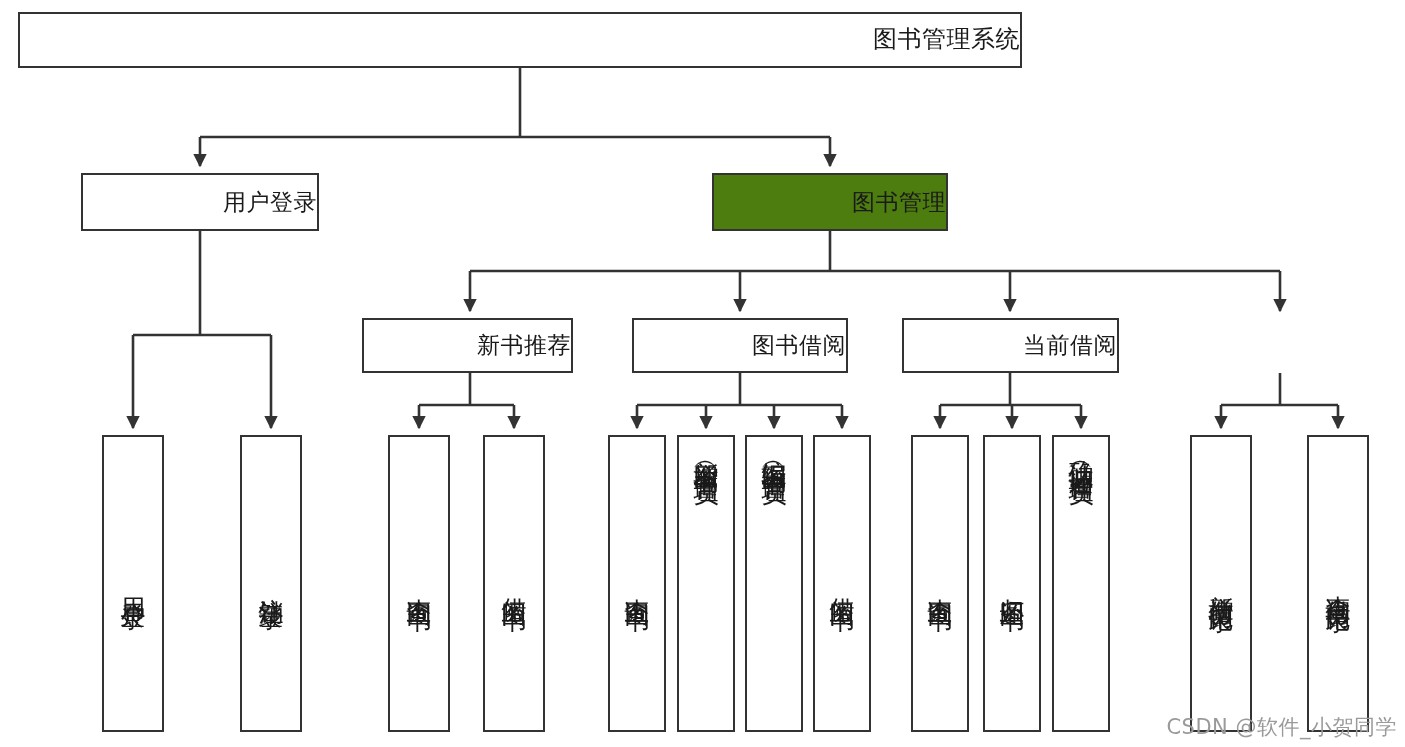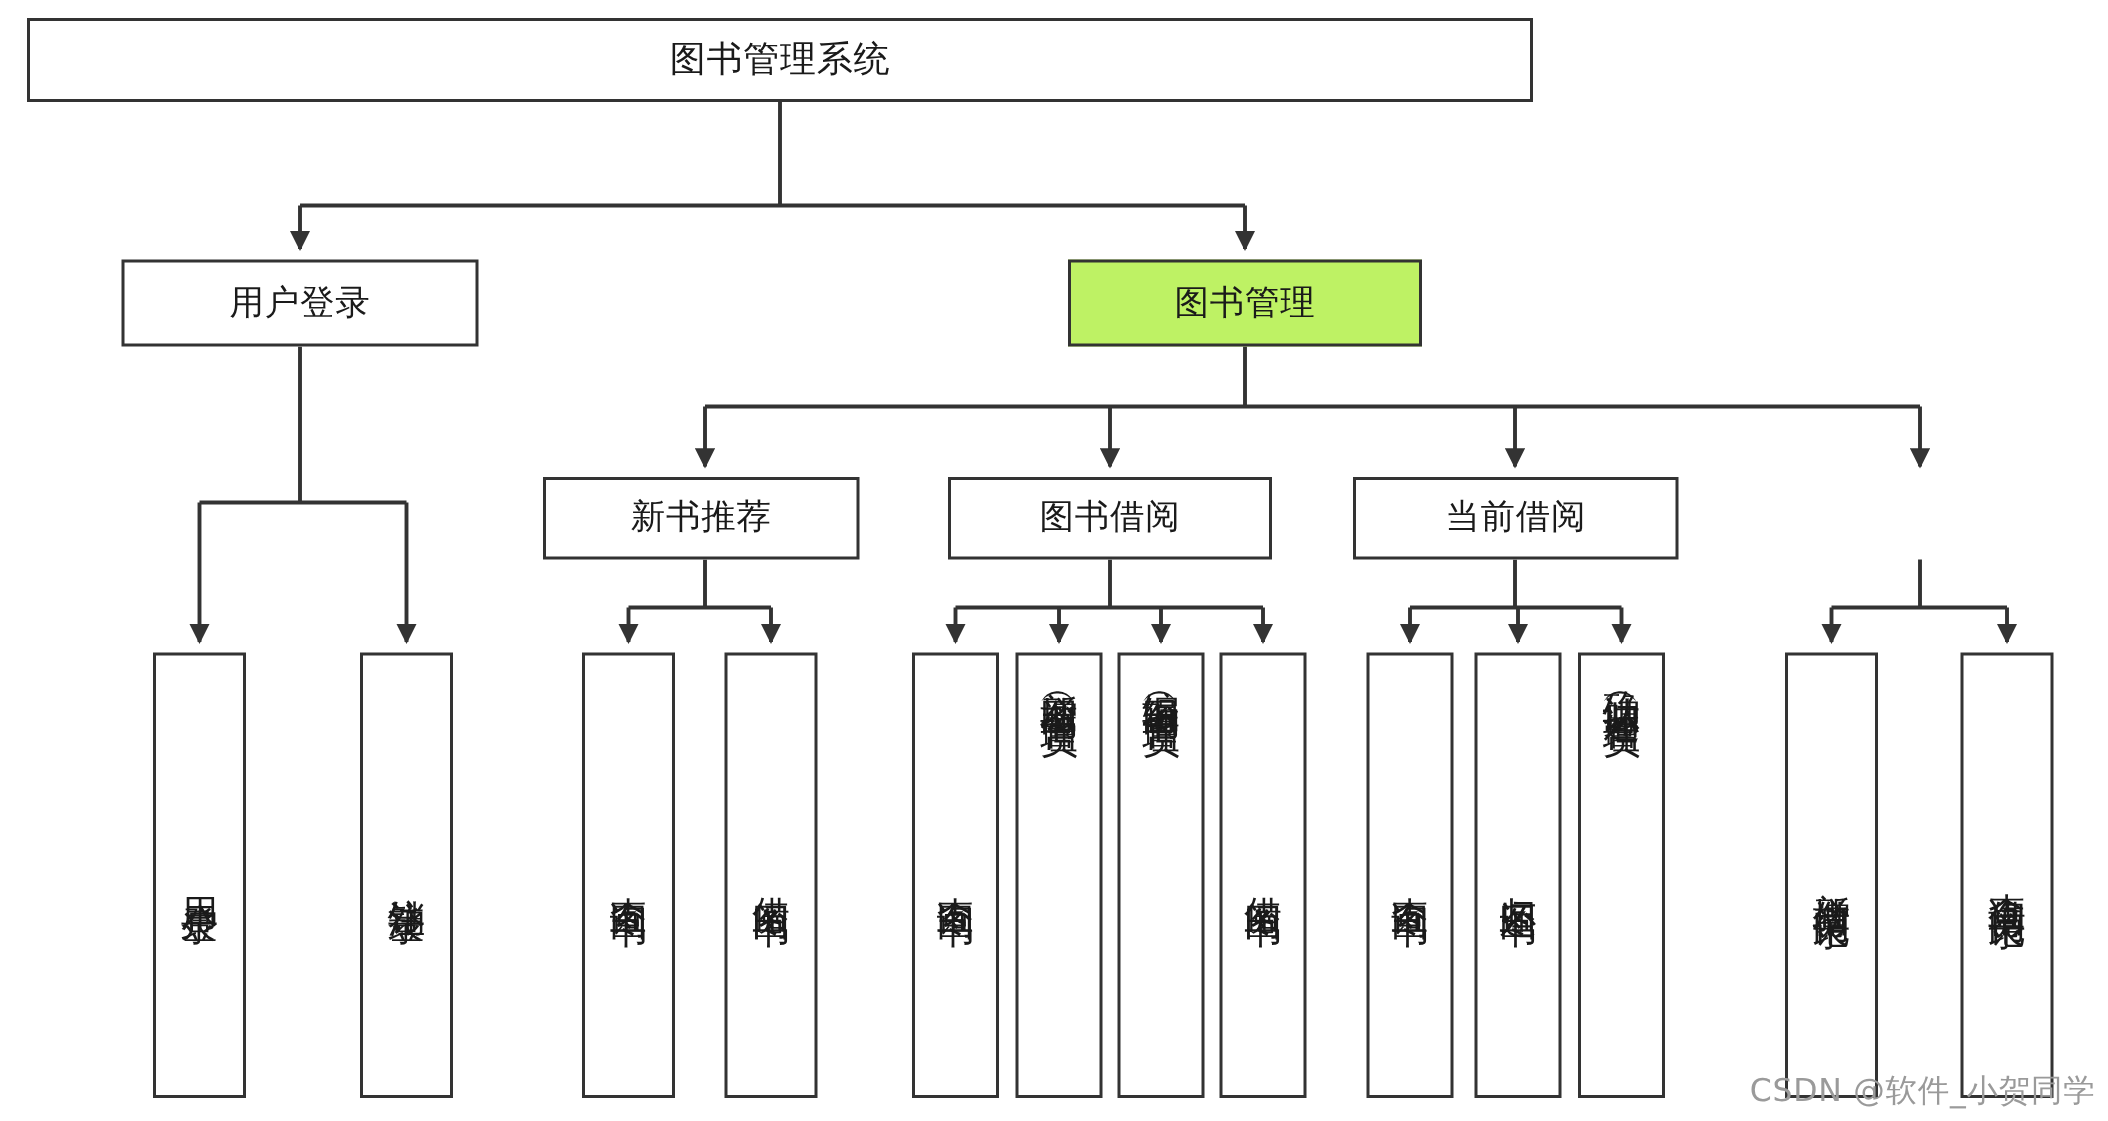--- a/index.html
+++ b/index.html
@@ -25,21 +25,21 @@
     height: 747px;
   }
   .node {
     position: absolute;
     box-sizing: border-box;
     border: 2.5px solid #333333;
     background: #ffffff;
     color: #1a1a1a;
     display: flex;
     align-items: center;
-    justify-content: center;
+    justify-content: flex-end;
     z-index: 2;
   }
   .node-label {
     display: block;
     text-align: center;
     color: #1a1a1a;
     line-height: 1.08;
   }
   
   .node.horiz .node-label {
@@ -138,21 +138,21 @@
     </g>
   </svg>
 
   <div class="node horiz root" style="left: 18px; top: 12px; width: 1004px; height: 56px; border-color: rgb(51, 51, 51); background: rgb(255, 255, 255); color: rgb(26, 26, 26);">
     <span class="node-label">图书管理系统</span>
   </div>
 
   <div class="node horiz" style="left: 81px; top: 173px; width: 238px; height: 58px; border-color: rgb(51, 51, 51); background: rgb(255, 255, 255); color: rgb(26, 26, 26);">
     <span class="node-label">用户登录</span>
   </div>
-  <div class="node horiz" style="left: 712px; top: 173px; width: 236px; height: 58px; border-color: rgb(51, 51, 51); background: #bef264; color: rgb(26, 26, 26);">
+  <div class="node horiz" style="left: 712px; top: 173px; width: 236px; height: 58px; border-color: rgb(51, 51, 51); background: #4d7c0f; color: rgb(26, 26, 26);">
     <span class="node-label">图书管理</span>
   </div>
 
   <div class="node horiz" style="left: 362px; top: 318px; width: 211px; height: 55px; border-color: rgb(51, 51, 51); background: rgb(255, 255, 255); color: rgb(26, 26, 26);">
     <span class="node-label">新书推荐</span>
   </div>
   <div class="node horiz" style="left: 632px; top: 318px; width: 216px; height: 55px; border-color: rgb(51, 51, 51); background: rgb(255, 255, 255); color: rgb(26, 26, 26);">
     <span class="node-label">图书借阅</span>
   </div>
   <div class="node horiz" style="left: 902px; top: 318px; width: 217px; height: 55px; border-color: rgb(51, 51, 51); background: rgb(255, 255, 255); color: rgb(26, 26, 26);">

